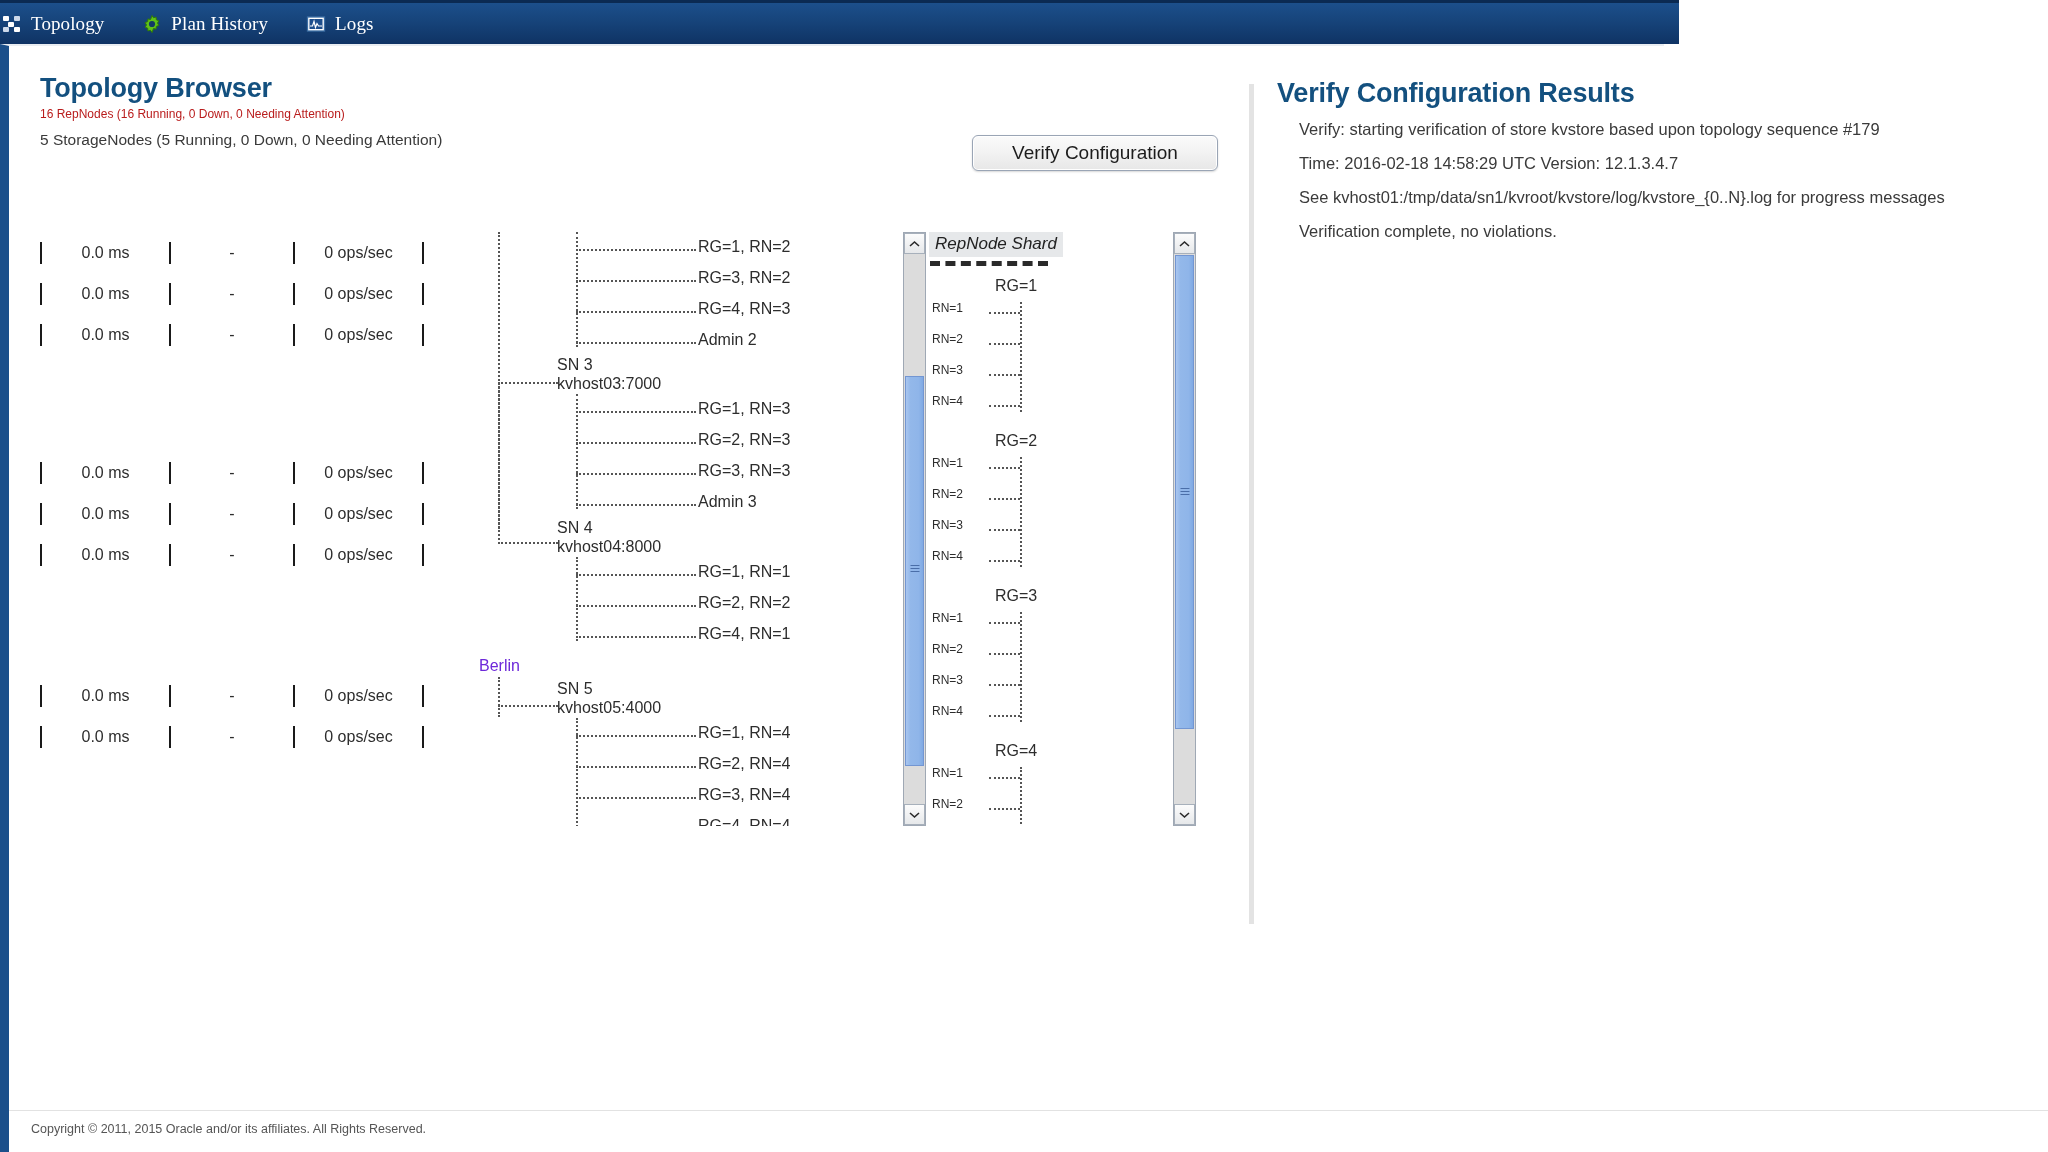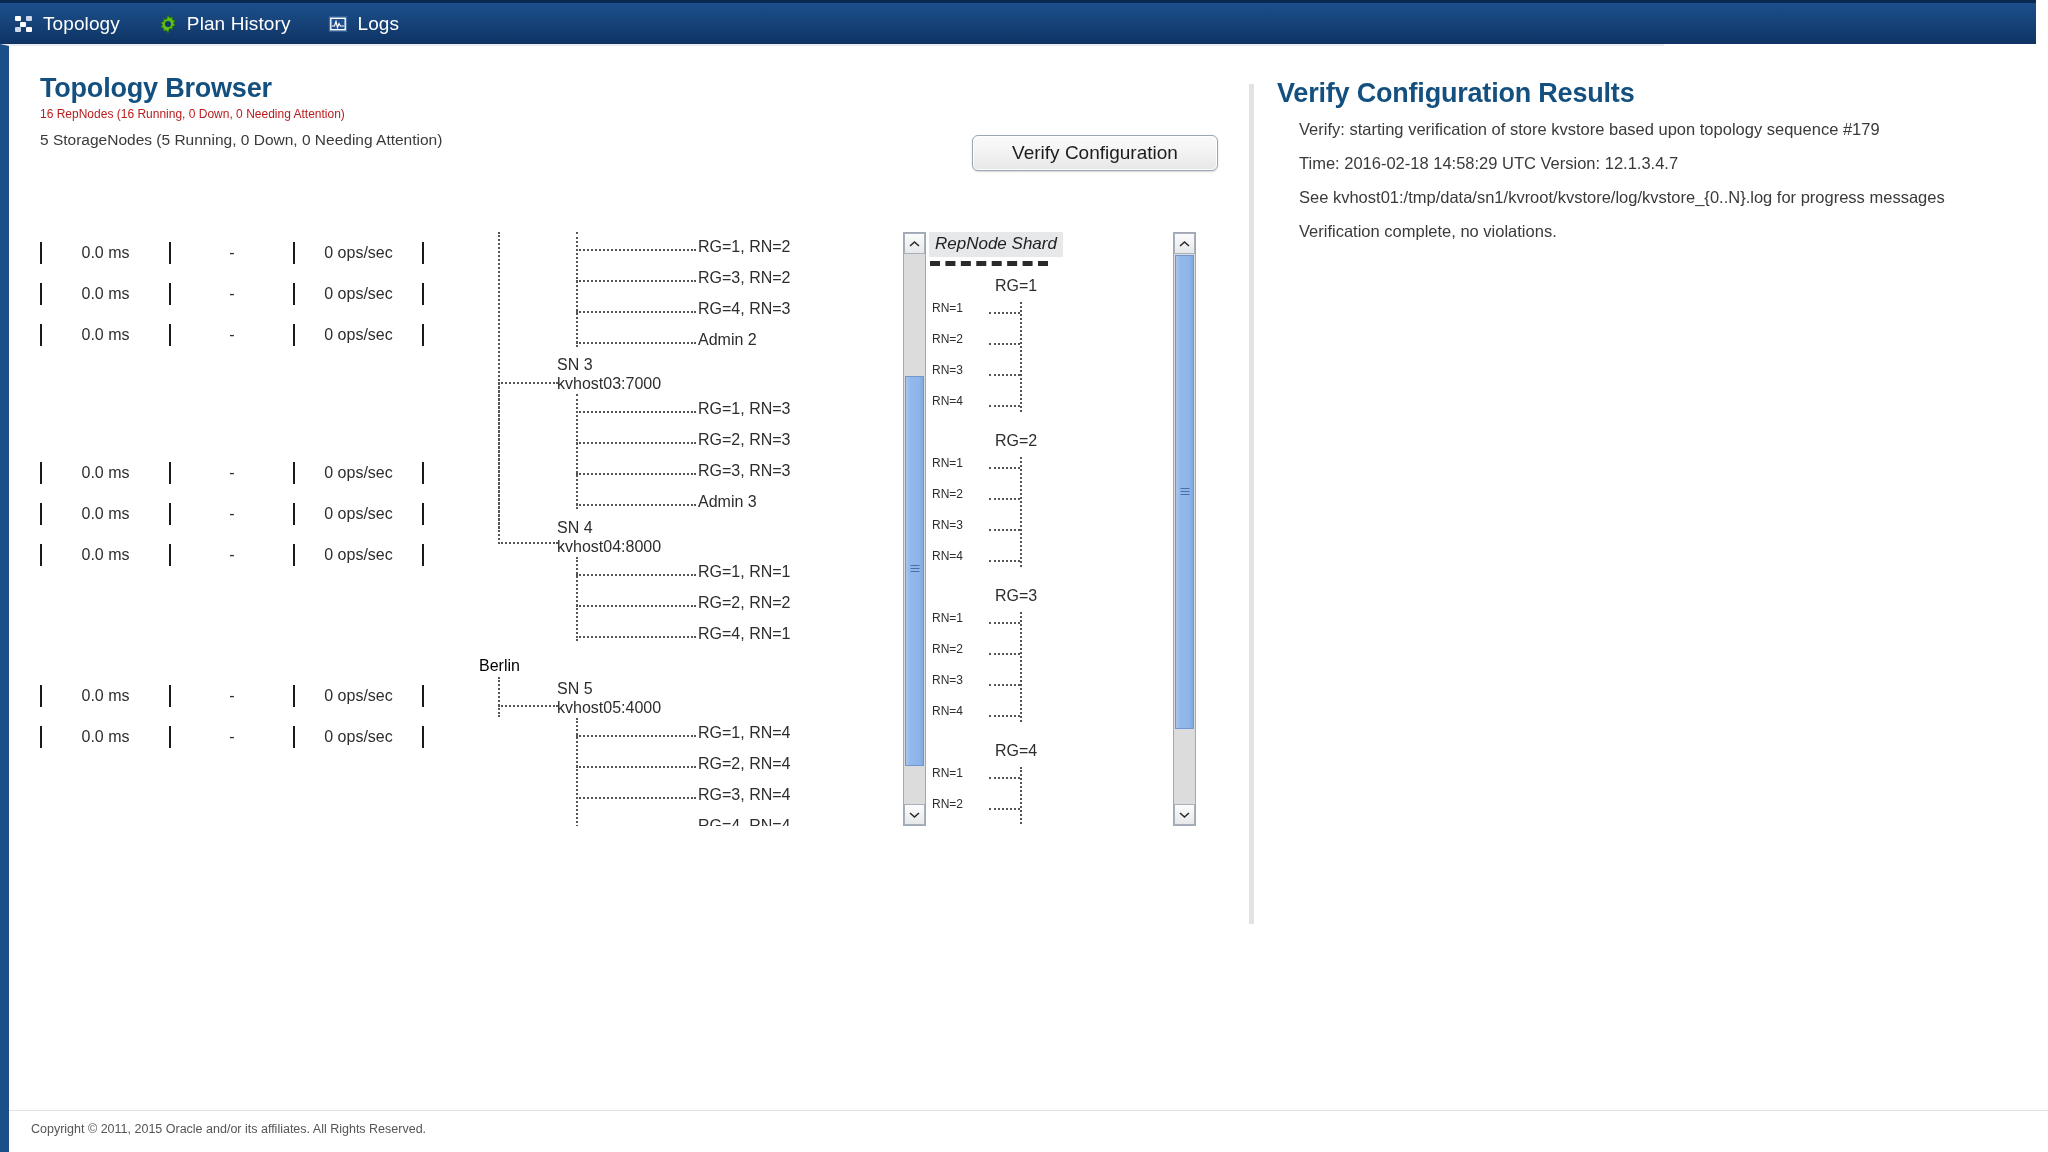--- a/index.html
+++ b/index.html
@@ -12,25 +12,26 @@
   }
 
   
   #app {
     position: relative;
     width: 2048px; height: 1152px;
     background: #ffffff;
   }
   .topnav {
     position: absolute; top: 0; left: 0;
-    width: 2036px; height: 44px;
+    width: 1679px; height: 44px;
     background: linear-gradient(to bottom, #1c4f8b 0%, #17457c 40%, #0f3364 100%);
     border-top: 3px solid #0b2a52;
     display: flex; align-items: center;
-    padding-left: 14px;
+    padding-left: 2px;
+    font-family: Liberation Serif, serif;
   }
   .navitem {
     display: flex; align-items: center;
     height: 44px;
     margin-right: 38px;
     color: #ffffff;
     font-size: 19px;
     cursor: default;
   }
   .navitem .navlabel { margin-left: 9px; letter-spacing: .1px; }
@@ -127,21 +128,21 @@
     font-size: 16px; color: #2d2d2d;
     white-space: nowrap;
   }
   .snlabel {
     position: absolute;
     font-size: 16px; color: #2d2d2d;
     white-space: nowrap;
   }
   .zonelabel {
     position: absolute;
-    font-size: 16px; color: #000000;
+    font-size: 16px; color: #6d28d9;
     white-space: nowrap;
   }
 
   
   .jscroll {
     position: absolute;
     width: 23px;
     background: #f0f0f0;
     border: 1px solid #9fa8b4;
   }

